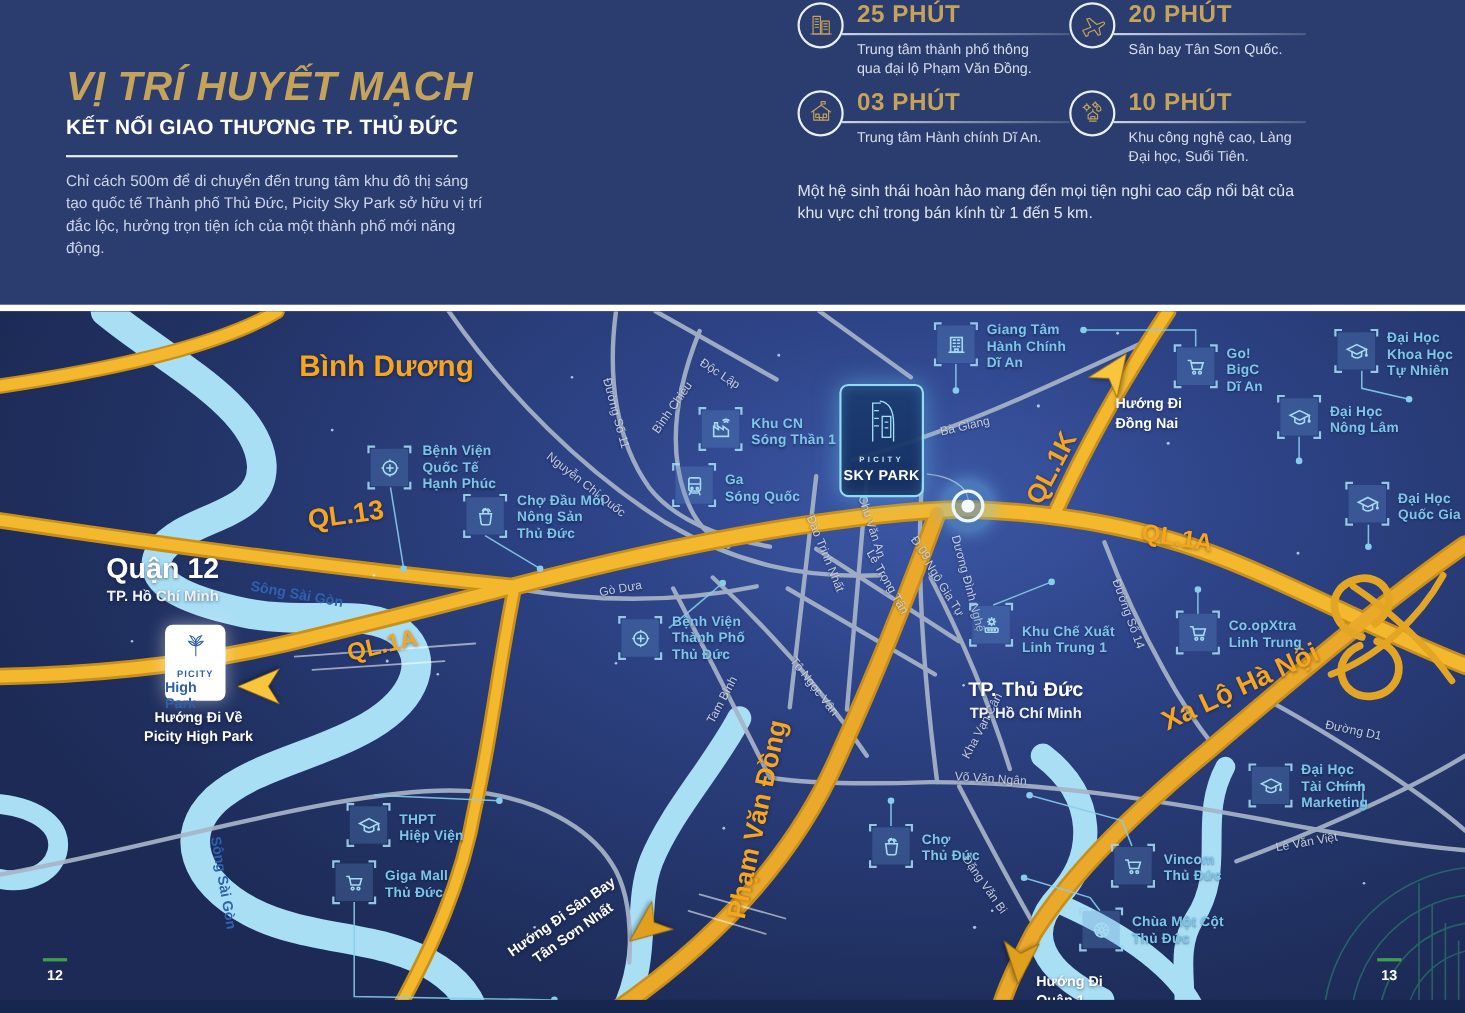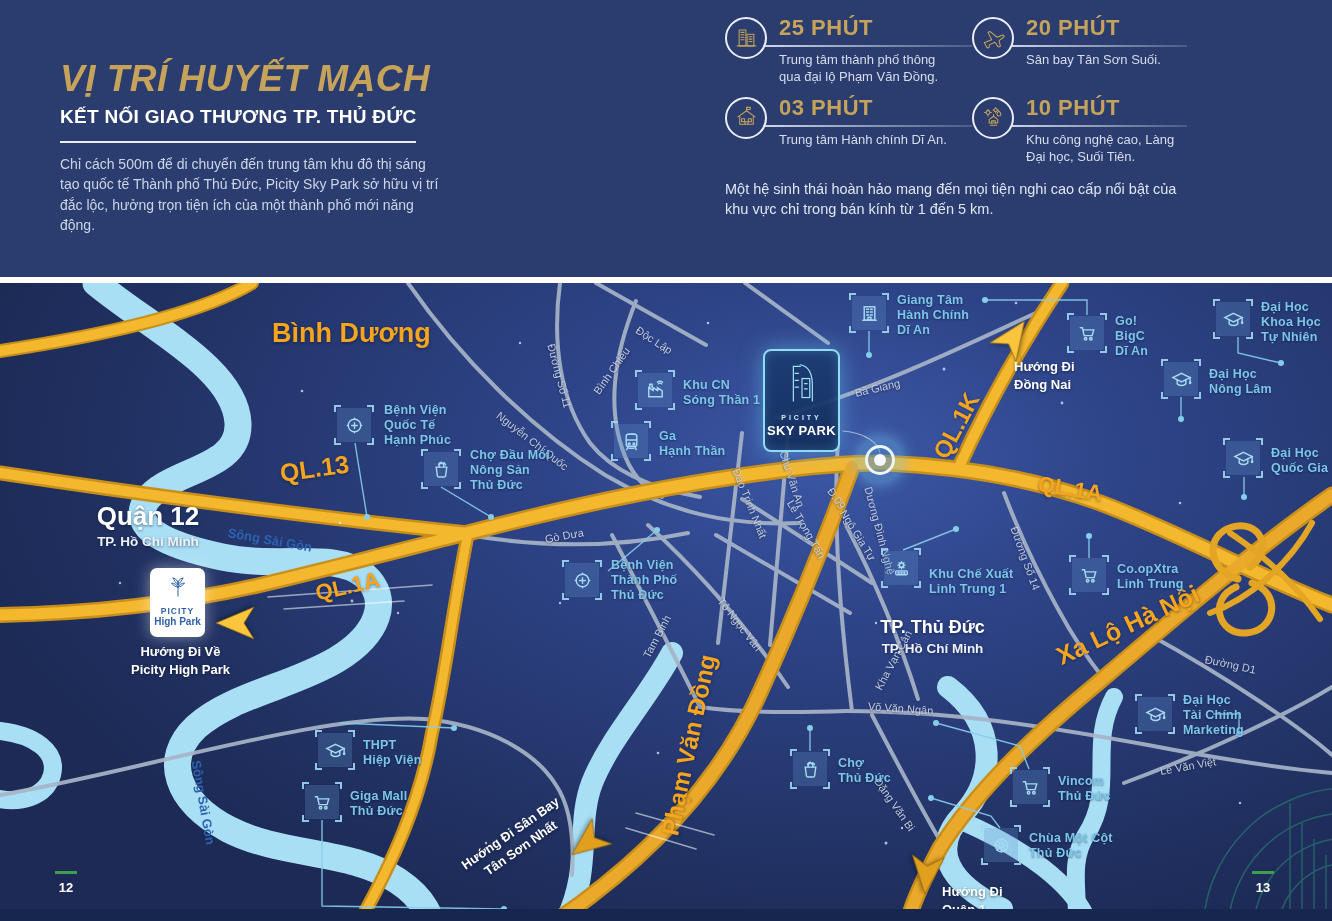--- a/index.html
+++ b/index.html
@@ -8,21 +8,21 @@
 
   
   .header{position:absolute;left:0;top:0;width:1332px;height:277px;background:#2b3c6e;}
   .header-left{position:absolute;left:60px;top:0;width:380px;height:277px;}
   .title{margin:58px 0 0;font-size:37px;font-style:italic;font-weight:800;color:#c5a35a;letter-spacing:.5px;white-space:nowrap;}
   .subtitle{margin:6px 0 0;font-size:19px;font-weight:800;color:#ffffff;letter-spacing:.3px;white-space:nowrap;}
   .title-divider{width:356px;height:2px;background:#e9eef7;margin:13px 0 11px;}
   .lead{margin:0;font-size:14px;line-height:1.45;color:#ccd5e8;}
   .header-right{position:absolute;left:725px;top:0;width:462px;height:277px;}
   .intro{margin:26px 0 0;font-size:14.5px;line-height:1.4;color:#dfe5f1;}
-  .stats{margin-top:15px;display:grid;grid-template-columns:247px 1fr;row-gap:9px;}
+  .stats{display:grid;grid-template-columns:247px 1fr;row-gap:9px;}
   .stat{display:flex;gap:12px;}
   .stat-circle{width:42px;height:42px;flex:none;border:2px solid #e9eef7;border-radius:50%;display:flex;align-items:center;justify-content:center;margin-top:2px;}
   .stat-circle svg{width:27px;height:27px;stroke:#c5a35a;fill:none;stroke-width:1.7;stroke-linecap:round;stroke-linejoin:round;}
   .stat-body{flex:1;min-width:0;}
   .stat-value{font-size:22px;font-weight:800;color:#c5a35a;letter-spacing:.5px;}
   .stat-line{height:2px;background:linear-gradient(90deg,#ccd5e6,rgba(204,213,230,.2));margin:4px 0 5px -14px;}
   .stat-desc{font-size:13px;color:#d6dded;line-height:1.3;max-width:178px;}
   .outro{margin:13px 0 12px;font-size:14.5px;line-height:1.4;color:#dfe5f1;}
   .white-strip{position:absolute;left:0;top:277px;width:1332px;height:6px;background:#ffffff;}
 
@@ -62,26 +62,26 @@
 
   .target{position:absolute;left:857px;top:154px;width:46px;height:46px;}
   .t-outer{position:absolute;left:0;top:0;right:0;bottom:0;border-radius:50%;background:rgba(120,200,240,.30);box-shadow:0 0 16px rgba(120,200,240,.65);}
   .t-ring{position:absolute;left:8px;top:8px;right:8px;bottom:8px;border-radius:50%;border:3px solid #eaf6ff;background:rgba(60,110,180,.35);}
   .t-dot{position:absolute;left:17px;top:17px;right:17px;bottom:17px;border-radius:50%;background:#f4f9ff;}
 
   .high-badge{position:absolute;left:150px;top:285px;width:55px;height:69px;background:#ffffff;border-radius:7px;
      box-shadow:0 0 16px rgba(255,255,255,.45);display:flex;flex-direction:column;align-items:center;padding-top:5px;}
   .high-glyph svg{width:26px;height:28px;stroke:#2f5fa8;fill:none;stroke-width:1.5;stroke-linecap:round;}
   .high-brand{font-size:8.5px;font-weight:800;color:#2f5fa8;letter-spacing:1px;margin-top:1px;}
-  .high-name{font-size:10px;font-weight:700;color:#2f5fa8;}
+  .high-name{font-size:13px;font-weight:700;color:#2f5fa8;}
 
   .page-marker{position:absolute;width:34px;text-align:center;}
   .pm-line{display:block;width:22px;height:3px;background:#3f9e4e;margin:0 auto 4px;}
   .pm-num{font-size:13px;font-weight:700;color:#ffffff;}
-  .page-marker.left{left:49px;top:588px;text-align:center;}
+  .page-marker.left{left:33px;top:588px;text-align:center;}
   .page-marker.right{left:1246px;top:588px;}
   .bottom-strip{position:absolute;left:0;right:0;bottom:0;height:12px;background:#16264f;}
 </style>
 </head>
 <body>
 
 <div class="page">
 
   <header class="header">
     <div class="header-left">
@@ -109,21 +109,21 @@
           </div>
           <div class="stat">
             <div class="stat-circle">
               <svg viewBox="0 0 44 44">
                 <path d="M7 29l12-5L13 12l3.6-1.3L28 20l8.3-3.4c2.4-1 4.2 1.7 2.2 3.3L31 25.5l2.3 9.3-3.3 1.2-5.6-8-8.9 4-0.8 4.6-2.8 1z"></path>
               </svg>
             </div>
             <div class="stat-body">
               <div class="stat-value">20 PHÚT</div>
               <div class="stat-line"></div>
-              <div class="stat-desc">Sân bay Tân Sơn Suối.</div>
+              <div class="stat-desc">Sân bay Tân Sơn Quốc.</div>
             </div>
           </div>
           <div class="stat">
             <div class="stat-circle">
               <svg viewBox="0 0 44 44">
                 <path d="M8 21 22 11l14 10"></path>
                 <path d="M11 20v13h22V20"></path>
                 <rect x="14" y="24" width="5" height="5"></rect>
                 <rect x="25" y="24" width="5" height="5"></rect>
                 <path d="M19.5 33v-4h5v4"></path>
@@ -392,21 +392,21 @@
           <i class="c br"></i>
           <svg viewBox="0 0 24 24">
             <rect x="6.5" y="4.5" width="11" height="12.5" rx="2"></rect>
             <path d="M6.5 10.5h11M9 4.5h6"></path>
             <circle cx="9.5" cy="14.5" r="1"></circle>
             <circle cx="14.5" cy="14.5" r="1"></circle>
             <path d="M8.5 17.5 7 20.5M15.5 17.5 17 20.5M9.5 19h5"></path>
           </svg>
         </div>
         <div class="poi-label" style="left: 659px; top: 146px;">Ga
-Hạnh Thần</div>
+Sóng Quốc</div>
         <div class="poi-box" style="position: absolute; left: 852px; top: 13px;">
           <i class="c tl"></i>
           <i class="c tr"></i>
           <i class="c bl"></i>
           <i class="c br"></i>
           <svg viewBox="0 0 24 24">
             <rect x="6.5" y="5" width="11" height="14"></rect>
             <path d="M9 7.5h2M13 7.5h2M9 10.5h2M13 10.5h2M9 13.5h2M13 13.5h2"></path>
             <rect x="10.5" y="16" width="3" height="3"></rect>
             <path d="M5 19h14"></path>

